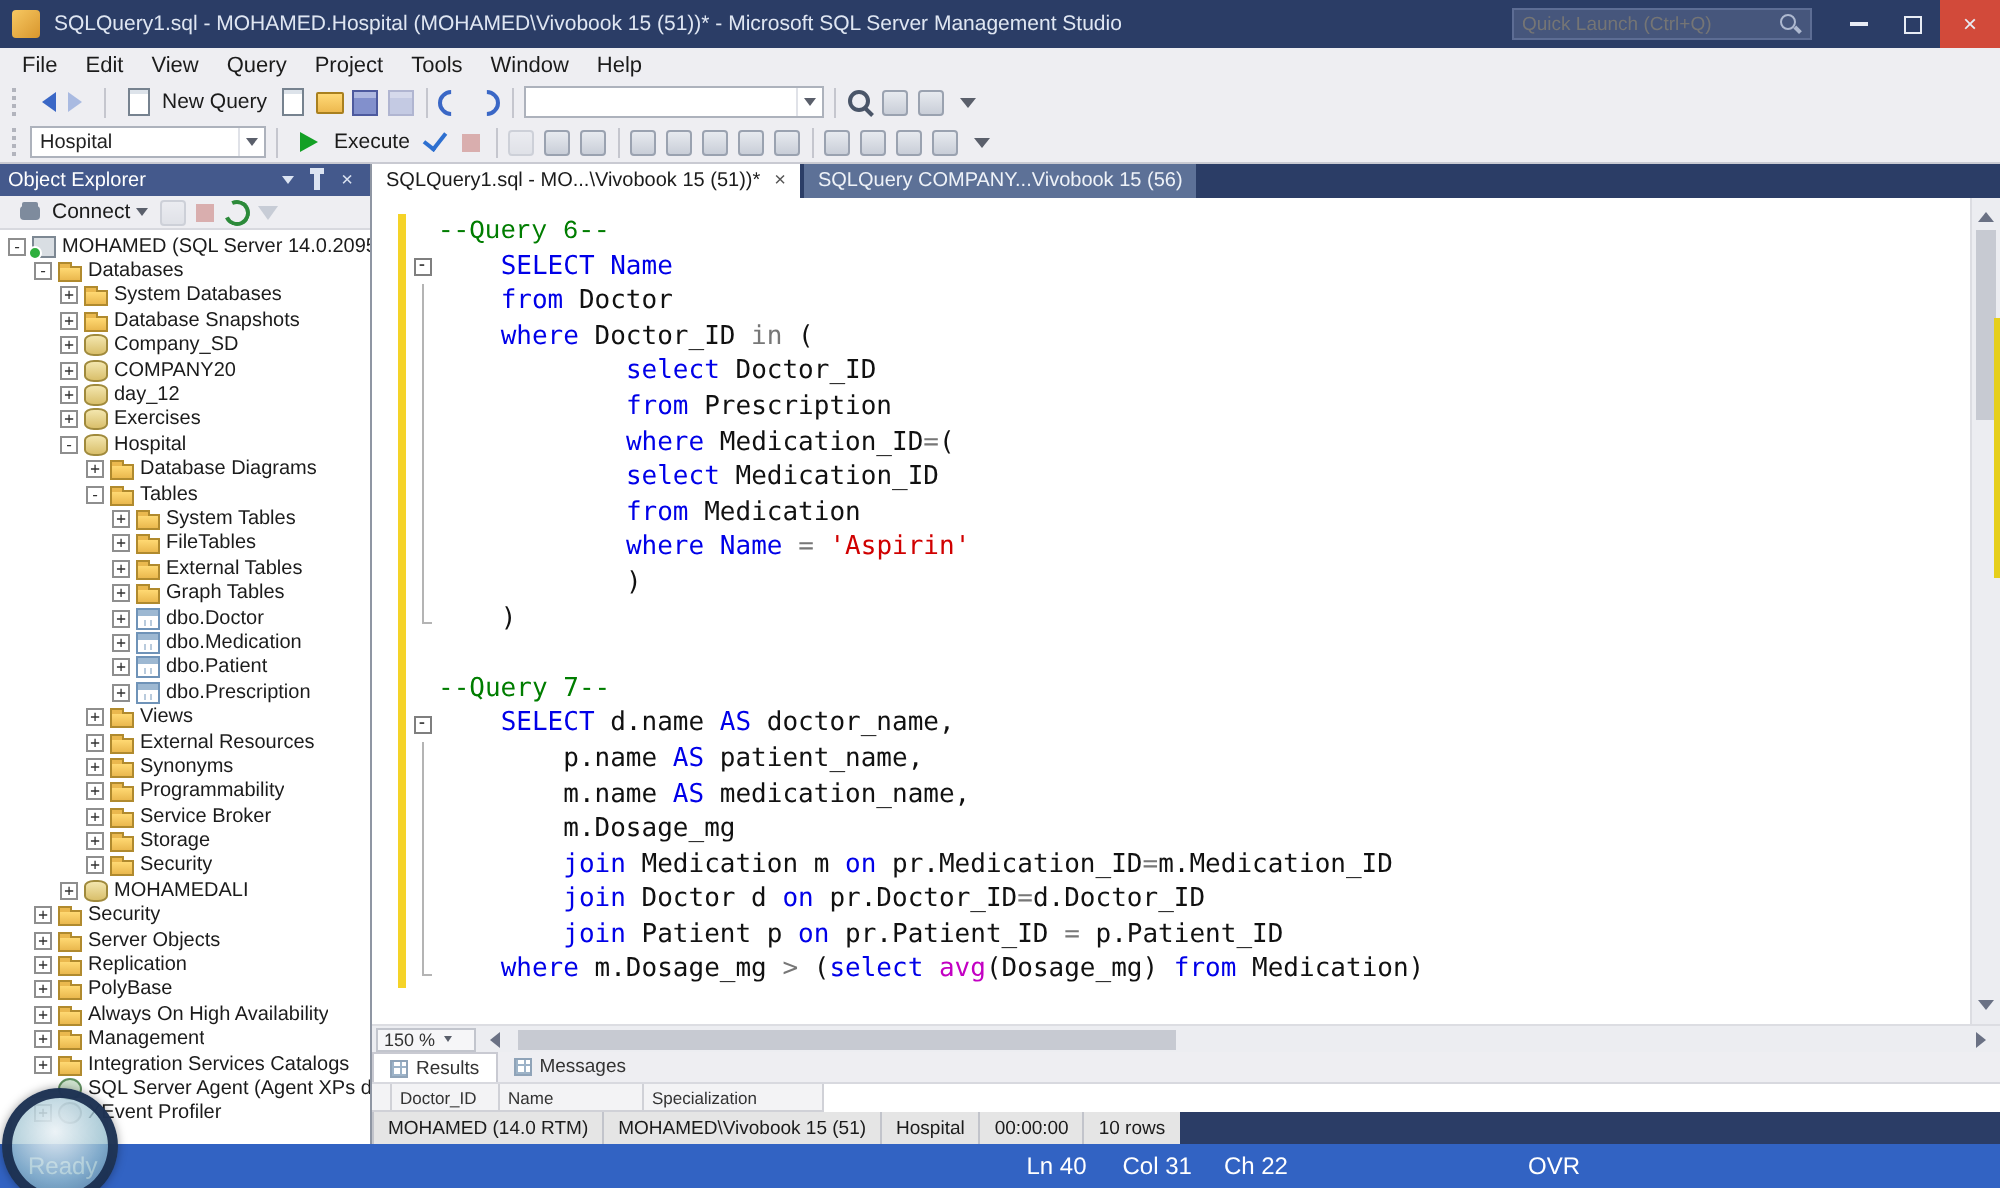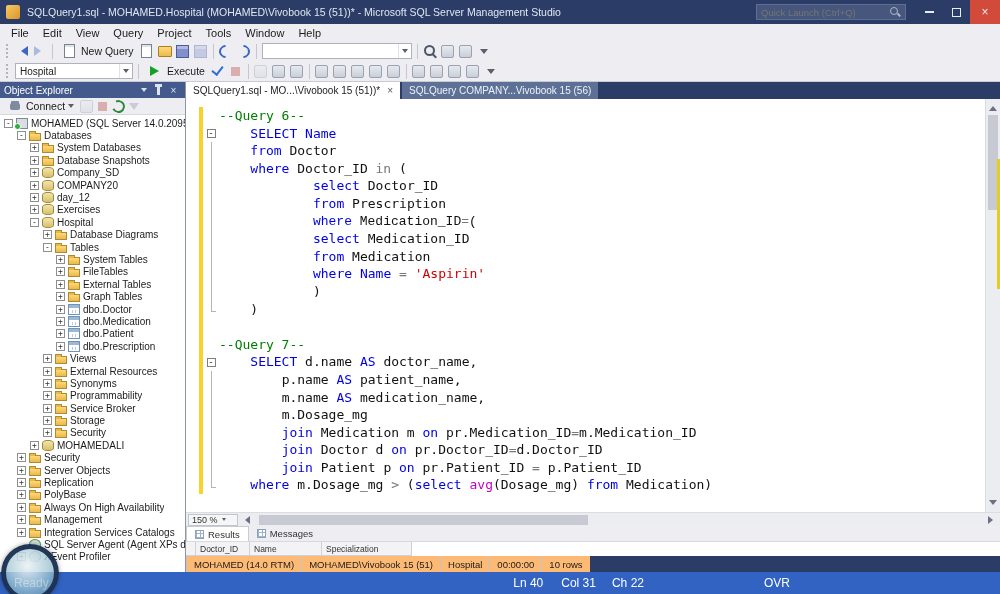--- a/index.html
+++ b/index.html
@@ -133,21 +133,21 @@
 
   .gridhdr{height:15px;background:#fff;display:flex;flex:none;border-top:1px solid #d8d9df}
   .ghc{background:#f3f3f5;border-right:1px solid #d0d1d7;border-bottom:1px solid #d0d1d7;font-size:8.5px;color:#333;display:flex;align-items:center;padding-left:4px;white-space:nowrap;overflow:hidden}
   .ghc.corner{width:10px;padding:0}
   .ghc-0{width:54px}.ghc-1{width:72px}.ghc-2{width:90px}
 
   .greenbar{height:16px;display:flex;flex:none;font-size:9.5px}
   .gb-left{flex:1;background:#1b7a31;color:#fff;display:flex;align-items:center;gap:6px;padding-left:6px;white-space:nowrap;overflow:hidden}
   .gb-check{width:11px;height:11px;border-radius:50%;border:1px solid #fff;position:relative;flex:none}
   .gb-check::before{content:"";position:absolute;left:3px;top:1.5px;width:3px;height:5px;border-right:1.5px solid #fff;border-bottom:1.5px solid #fff;transform:rotate(40deg)}
-  .gb-cell{background:#fdba74;color:#1b1b1b;display:flex;align-items:center;padding:0 7px;border-left:1px solid #c2c4cb;white-space:nowrap}
+  .gb-cell{background:#e5e5e5;color:#1b1b1b;display:flex;align-items:center;padding:0 7px;border-left:1px solid #c2c4cb;white-space:nowrap}
 
   
   .statusbar{height:22px;background:#3263c3;color:#fff;display:flex;align-items:center;font-size:12px;flex:none;padding-left:14px}
   .sb-ready{flex:1}
   .sb-ln{margin-right:18px}.sb-col{margin-right:16px}.sb-ch{margin-right:120px}.sb-ovr{margin-right:210px}
 
   
   .watermark{position:absolute;left:1px;top:544px;width:58px;height:58px;border-radius:50%;border:5px solid rgba(23,42,76,.92);background:radial-gradient(circle at 45% 35%,rgba(235,242,246,.95),rgba(150,190,205,.78) 60%,rgba(90,130,150,.72));z-index:40;box-shadow:0 0 5px rgba(0,0,0,.35)}
 </style>
 </head>
@@ -466,21 +466,21 @@
           <span data-name="tab-sqlquery-company-label">SQLQuery COMPANY...Vivobook 15 (56)</span>
         </span>
       </div>
 
       <div class="code-wrap" data-name="sql-editor">
         <div class="code-lines" data-name="code-lines">
             <div class="code-line" data-name="code-line">
               <span class="cl-sp" data-name="selection-margin"></span>
               <span class="cl-chg" data-name="change-tracking-bar"></span>
               <span class="cl-fold" data-name="fold-margin"></span>
-              <span class="cl-text" data-name="code-text" style="padding-left: 0px;"><span class="tk-c">--Query 6--</span></span>
+              <span class="cl-text" data-name="code-text" style="padding-left: 0px; font-family: Liberation Mono, monospace;"><span class="tk-c">--Query 6--</span></span>
             </div>
             <div class="code-line" data-name="code-line">
               <span class="cl-sp" data-name="selection-margin"></span>
               <span class="cl-chg" data-name="change-tracking-bar"></span>
               <span class="cl-fold" data-name="fold-margin">
                 <span class="fold-box" data-name="fold-collapse-icon">-</span>
               </span>
               <span class="cl-text" data-name="code-text" style="padding-left: 31.32px;"><span class="tk-k">SELECT</span><span class="tk-d"> </span><span class="tk-k">Name</span></span>
             </div>
             <div class="code-line" data-name="code-line">
@@ -514,21 +514,21 @@
                 <span class="fold-vline" data-name="fold-guide-line"></span>
               </span>
               <span class="cl-text" data-name="code-text" style="padding-left: 93.96px;"><span class="tk-k">from</span><span class="tk-d"> Prescription</span></span>
             </div>
             <div class="code-line" data-name="code-line">
               <span class="cl-sp" data-name="selection-margin"></span>
               <span class="cl-chg" data-name="change-tracking-bar"></span>
               <span class="cl-fold" data-name="fold-margin">
                 <span class="fold-vline" data-name="fold-guide-line"></span>
               </span>
-              <span class="cl-text" data-name="code-text" style="padding-left: 93.96px; font-family: Liberation Mono, monospace;"><span class="tk-k">where</span><span class="tk-d"> Medication_ID</span><span class="tk-o">=</span><span class="tk-d">(</span></span>
+              <span class="cl-text" data-name="code-text" style="padding-left: 93.96px;"><span class="tk-k">where</span><span class="tk-d"> Medication_ID</span><span class="tk-o">=</span><span class="tk-d">(</span></span>
             </div>
             <div class="code-line" data-name="code-line">
               <span class="cl-sp" data-name="selection-margin"></span>
               <span class="cl-chg" data-name="change-tracking-bar"></span>
               <span class="cl-fold" data-name="fold-margin">
                 <span class="fold-vline" data-name="fold-guide-line"></span>
               </span>
               <span class="cl-text" data-name="code-text" style="padding-left: 93.96px;"><span class="tk-k">select</span><span class="tk-d"> Medication_ID</span></span>
             </div>
             <div class="code-line" data-name="code-line">

